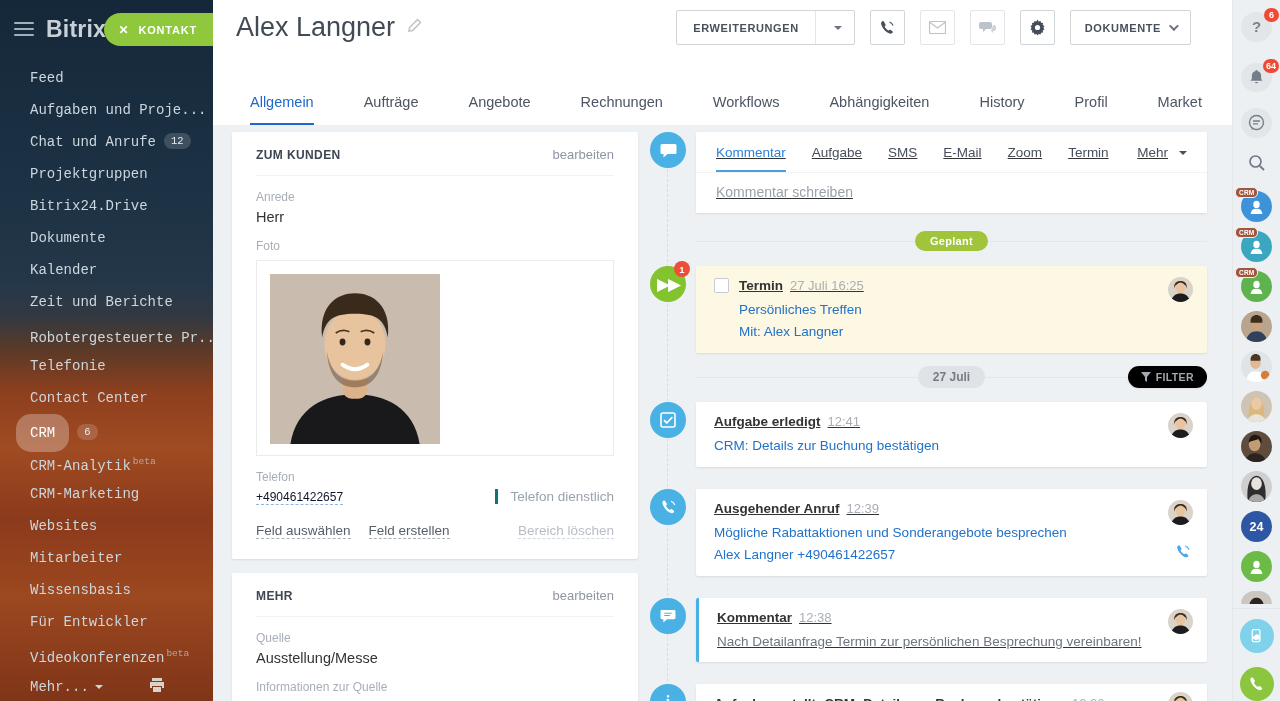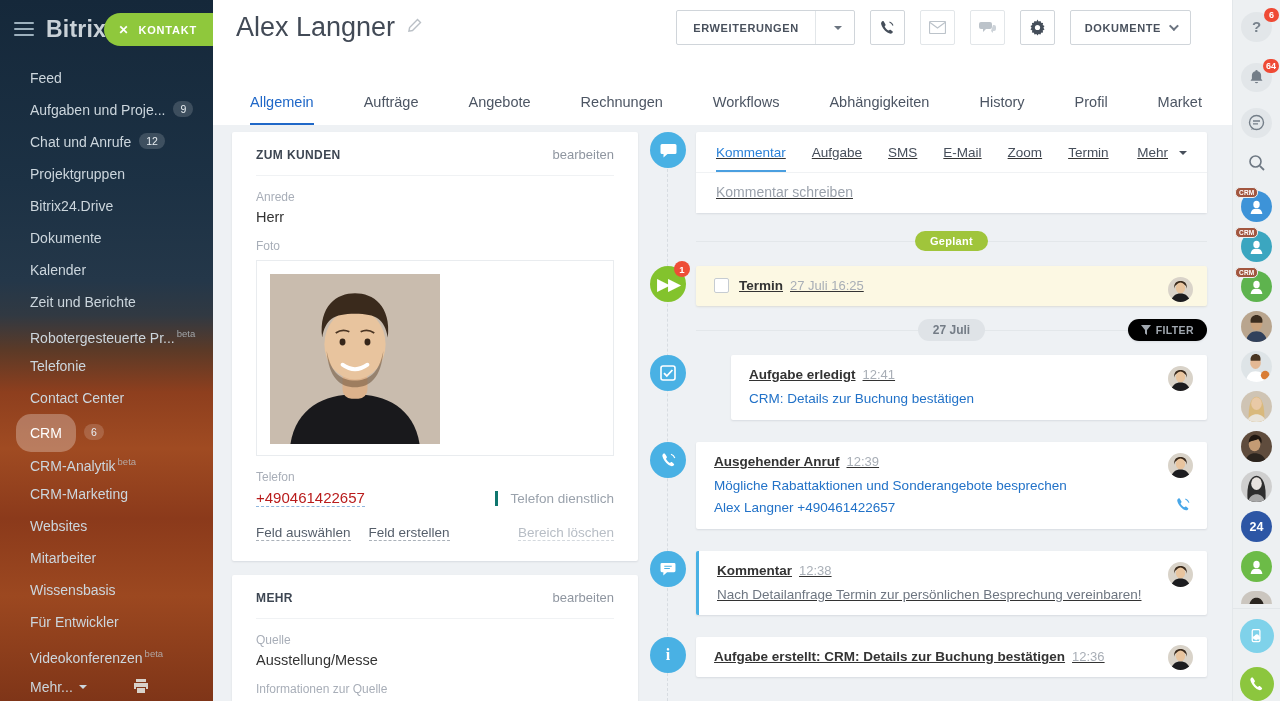--- a/index.html
+++ b/index.html
@@ -14,21 +14,21 @@
   .side-top { display:flex; align-items:center; height:58px; padding-left:14px; position:relative; }
   .burger { width:20px; display:flex; flex-direction:column; gap:4px; margin-right:12px; cursor:pointer; }
   .burger i { display:block; height:2px; background:#9db0bd; border-radius:1px; }
   .logo { font-size:23px; font-weight:bold; letter-spacing:.2px; }
   .logo .lt { color:#c9d1d7; }
   .logo .l24 { color:#45a5d9; margin-left:3px; }
   .kontakt-btn { position:absolute; right:0; top:13px; height:33px; display:flex; align-items:center;
     background:#8fc83c; color:#fff; border:none; border-radius:17px 0 0 17px; padding:0 16px 0 15px;
     font-size:11px; font-weight:bold; letter-spacing:.8px; cursor:pointer; }
   .kontakt-x { font-size:12px; margin-right:9px; font-weight:bold; }
-  .menu { list-style:none; margin-top:4px; }
+  .menu { list-style:none; margin-top:4px;font-family:Liberation Mono, monospace; }
   .menu li { height:32px; line-height:32px; padding-left:30px; font-size:14px; color:#ccd6dd; cursor:pointer; white-space:nowrap; }
   .m-badge { display:inline-block; min-width:14px; text-align:center; margin-left:8px; padding:2px 7px; line-height:12px;
     border-radius:9px; background:rgba(255,255,255,.16); color:#e8eef2; font-size:10.5px; vertical-align:2px; }
   .beta { font-size:9.5px; color:#bdc7ce; opacity:.75; vertical-align:6px; margin-left:2px; }
   .crm-pill { display:inline-block; background:rgba(255,255,255,.28); border-radius:15px; padding:3px 14px; margin-left:-14px; color:#fff; }
   .more-row { display:flex; align-items:center; }
   .caret-dn { display:inline-block; width:0; height:0; border-left:4px solid transparent; border-right:4px solid transparent; border-top:4px solid #ccd6dd; margin-left:6px; }
   .printer { margin-left:46px; margin-top:2px; }
 
   
@@ -59,21 +59,21 @@
   .sec-card { padding:15px 24px 20px 24px; margin-bottom:14px; }
   .sec-head { display:flex; align-items:center; justify-content:space-between; padding-bottom:13px; border-bottom:1px solid #f0f2f4; }
   .sec-title { font-size:12px; font-weight:bold; color:#3d4652; letter-spacing:.4px; }
   .sec-edit { font-size:13px; color:#8f96a0; cursor:pointer; }
   .fld { margin-top:14px; }
   .fld-label { font-size:12px; color:#a8aeb8; margin-bottom:5px; }
   .fld-value { font-size:14.5px; color:#333; }
   .photo-box { margin-top:7px; border:1px solid #e9ecef; background:#fff; padding:13px; height:196px; }
   .photo-box svg { display:block; }
   .phone-row { display:flex; align-items:baseline; justify-content:space-between; margin-top:4px; }
-  .phone-link { font-size:15px; color:#b91c1c; border-bottom:1px dashed #8fb6dd; cursor:pointer;text-align:center; }
+  .phone-link { font-size:12px; color:#0f172a; border-bottom:1px dashed #8fb6dd; cursor:pointer;text-align:center; }
   .phone-type { font-size:13.5px; color:#9aa2ac; border-left:3px solid #0f766e; padding-left:12px; }
   .fld-links { display:flex; align-items:baseline; margin-top:18px; }
   .dashed-link { font-size:13.5px; color:#555e6a; border-bottom:1px dashed #aab1b9; cursor:pointer; margin-right:18px; }
   .dashed-link.muted { color:#b7bdc5; border-bottom-color:#d4d9de; margin-right:0; margin-left:auto; }
 
   
   .timeline { position:absolute; left:437px; right:25px; top:132px; bottom:0; }
   .t-line { position:absolute; left:17px; top:22px; bottom:0; border-left:1px dashed #d7dce1; }
   .t-row { position:relative; display:flex; align-items:flex-start; }
   .t-icon { position:relative; flex:0 0 36px; width:36px; height:36px; border-radius:50%; background:#49b1e4;
@@ -110,21 +110,21 @@
   .termin-head { display:flex; align-items:center; }
   .checkbox { width:15px; height:15px; border:1px solid #c6ccd2; border-radius:2px; background:#fff; margin-right:10px; cursor:pointer; }
   .comment-card { border-left:3px solid #49b1e4; }
   .call-phone-ic { position:absolute; right:16px; bottom:12px; cursor:pointer; }
 
   
   .row-composer { margin-bottom:0; }
   .row-termin { margin-bottom:0; }
   .mt14 { margin-top:13px; }
   .mt22 { margin-top:22px; }
-  .mt10 { margin-top:10px;gap:35px; }
+  .mt10 { margin-top:10px; }
 
   
   .rail { position:absolute; right:0; top:0; width:48px; height:701px; background:#edf0f2; border-left:1px solid #e3e7ea;
     display:flex; flex-direction:column; align-items:center; }
   .rail-ic { position:relative; width:31px; height:31px; border-radius:50%; background:#e2e6e9; display:flex; align-items:center; justify-content:center; cursor:pointer; }
   .rail-ic.plain { background:transparent; }
   .help-q { color:#7c London8590; font-weight:bold; font-size:15px; color:#78828c; }
   .rail-badge { position:absolute; top:-4px; right:-7px; background:#ef4a35; color:#fff; font-size:9px; font-weight:bold;
     border-radius:8px; min-width:15px; height:14px; padding:0 3px; display:flex; align-items:center; justify-content:center; }
   .r-avatar { position:relative; width:31px; height:31px; border-radius:50%; overflow:visible; cursor:pointer; flex:none; }
@@ -361,20 +361,24 @@
         <div class="t-icon green">
           <span class="dbl-arrow">▶▶</span>
           <span class="num-badge">1</span>
         </div>
         <div class="t-card termin-card entry">
           <div class="termin-head">
             <span class="checkbox"></span>
             <span class="entry-title">Termin</span>
             <span class="entry-time">27 Juli 16:25</span>
           </div>
+          <div style="padding-left:25px">
+            <span class="entry-link">Persönliches Treffen</span><br>
+            <span class="entry-link" style="margin-top:6px">Mit: Alex Langner</span>
+          </div>
           <span class="t-avatar">
               <svg width="25" height="25">
                 <use href="#mini-man"></use>
               </svg>
             </span>
         </div>
       </div>
 
       <div class="t-divider mt14">
         <span class="dv-line"></span>

